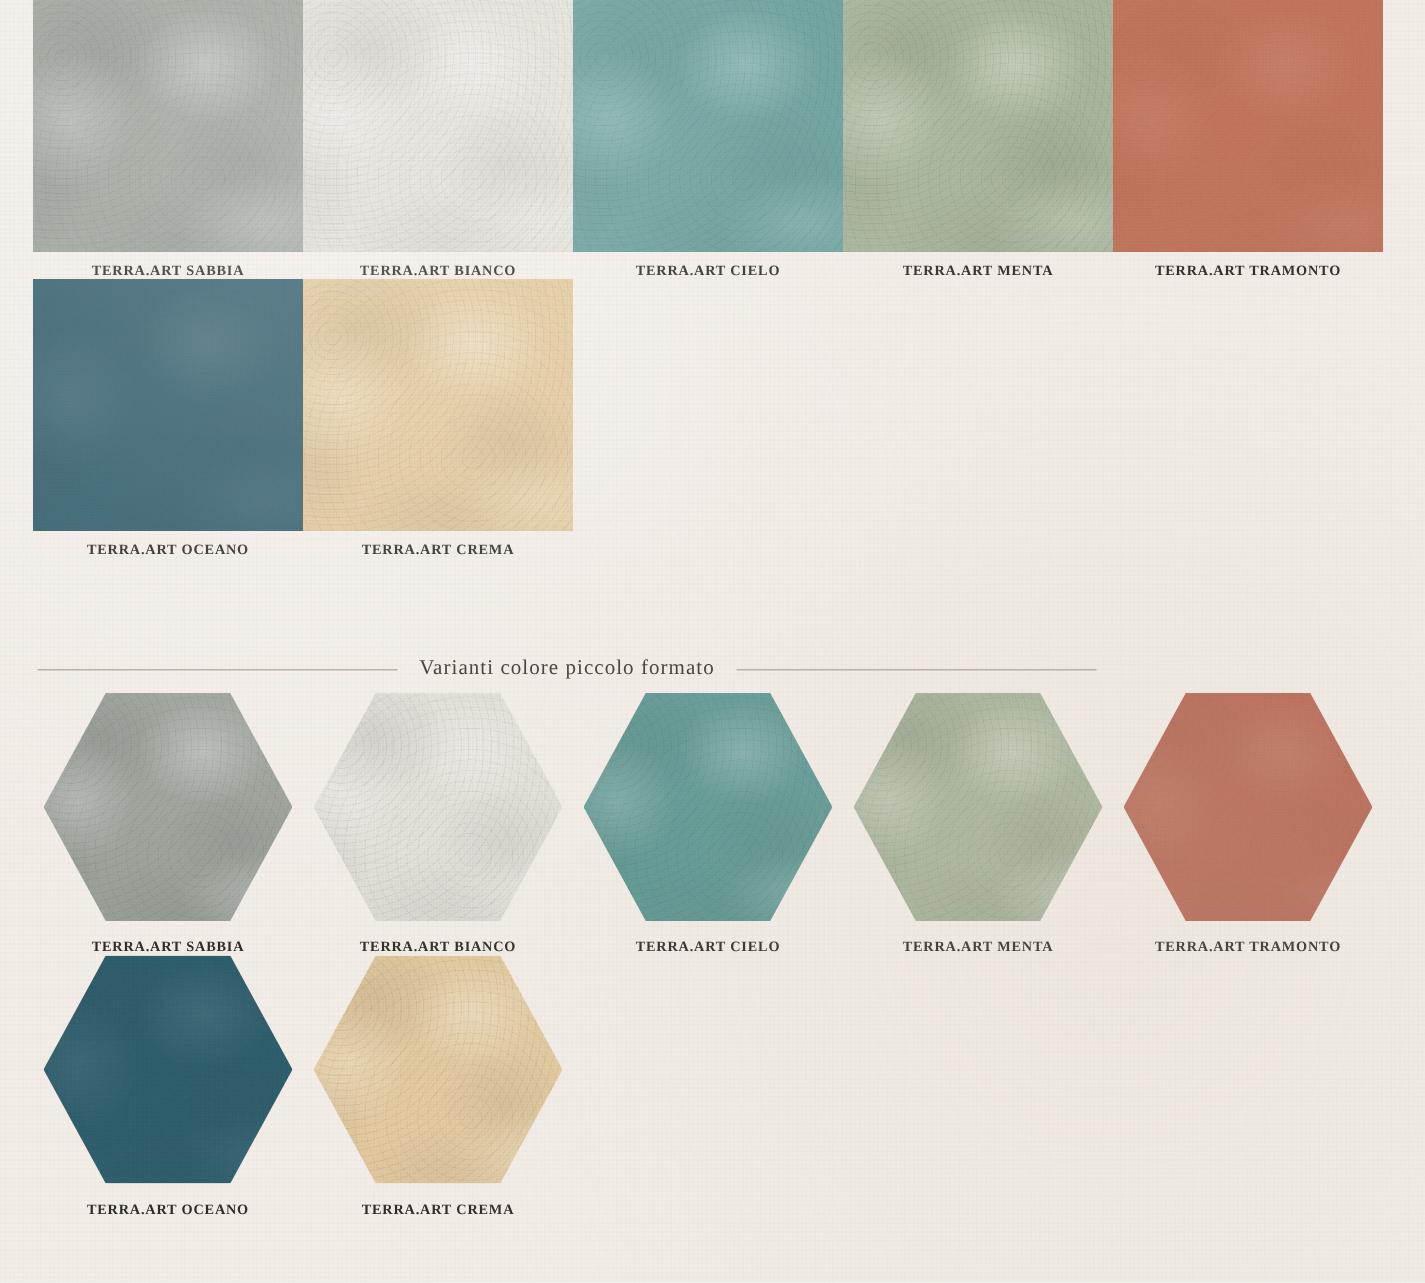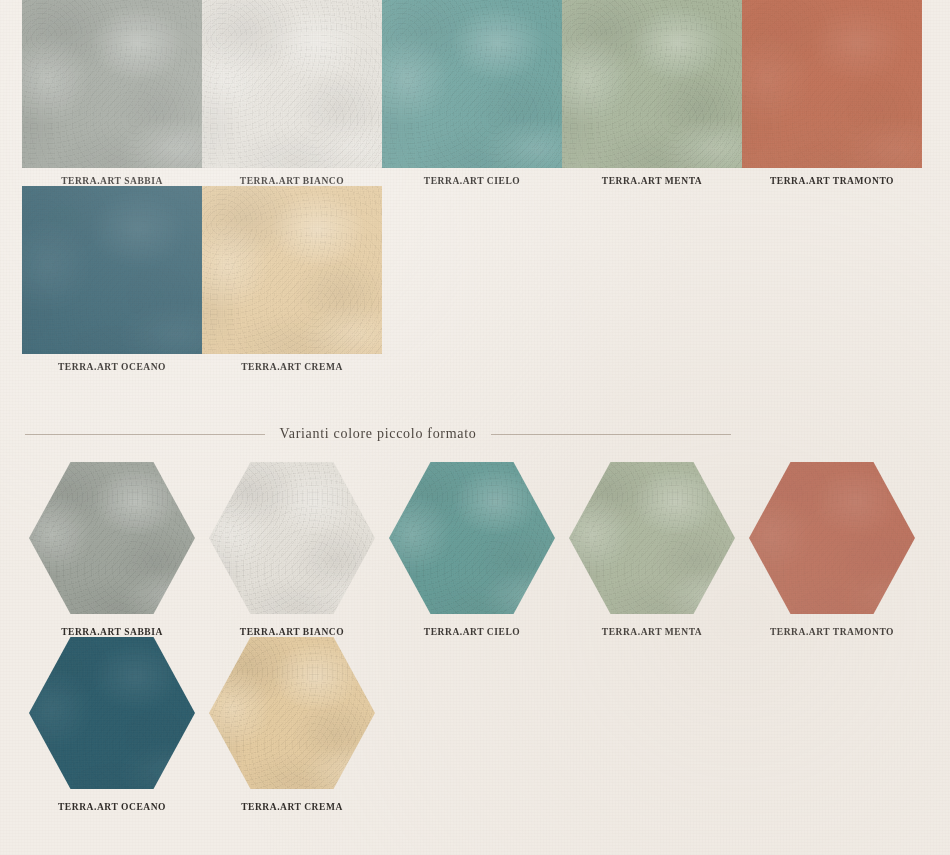--- a/index.html
+++ b/index.html
@@ -65,21 +65,21 @@
     letter-spacing: .55px;
     color: #2f2b28;
     padding-top: 8px;
     white-space: nowrap;
   }
 
   
   .divider {
     position: absolute;
     left: 0;
-    top: 420px;
+    top: 432px;
     width: 756px;
     height: 28px;
     display: flex;
     align-items: center;
     justify-content: center;
     gap: 14px;
     padding: 0 25px;
   }
   .divider .rule {
     flex: 1 1 auto;

